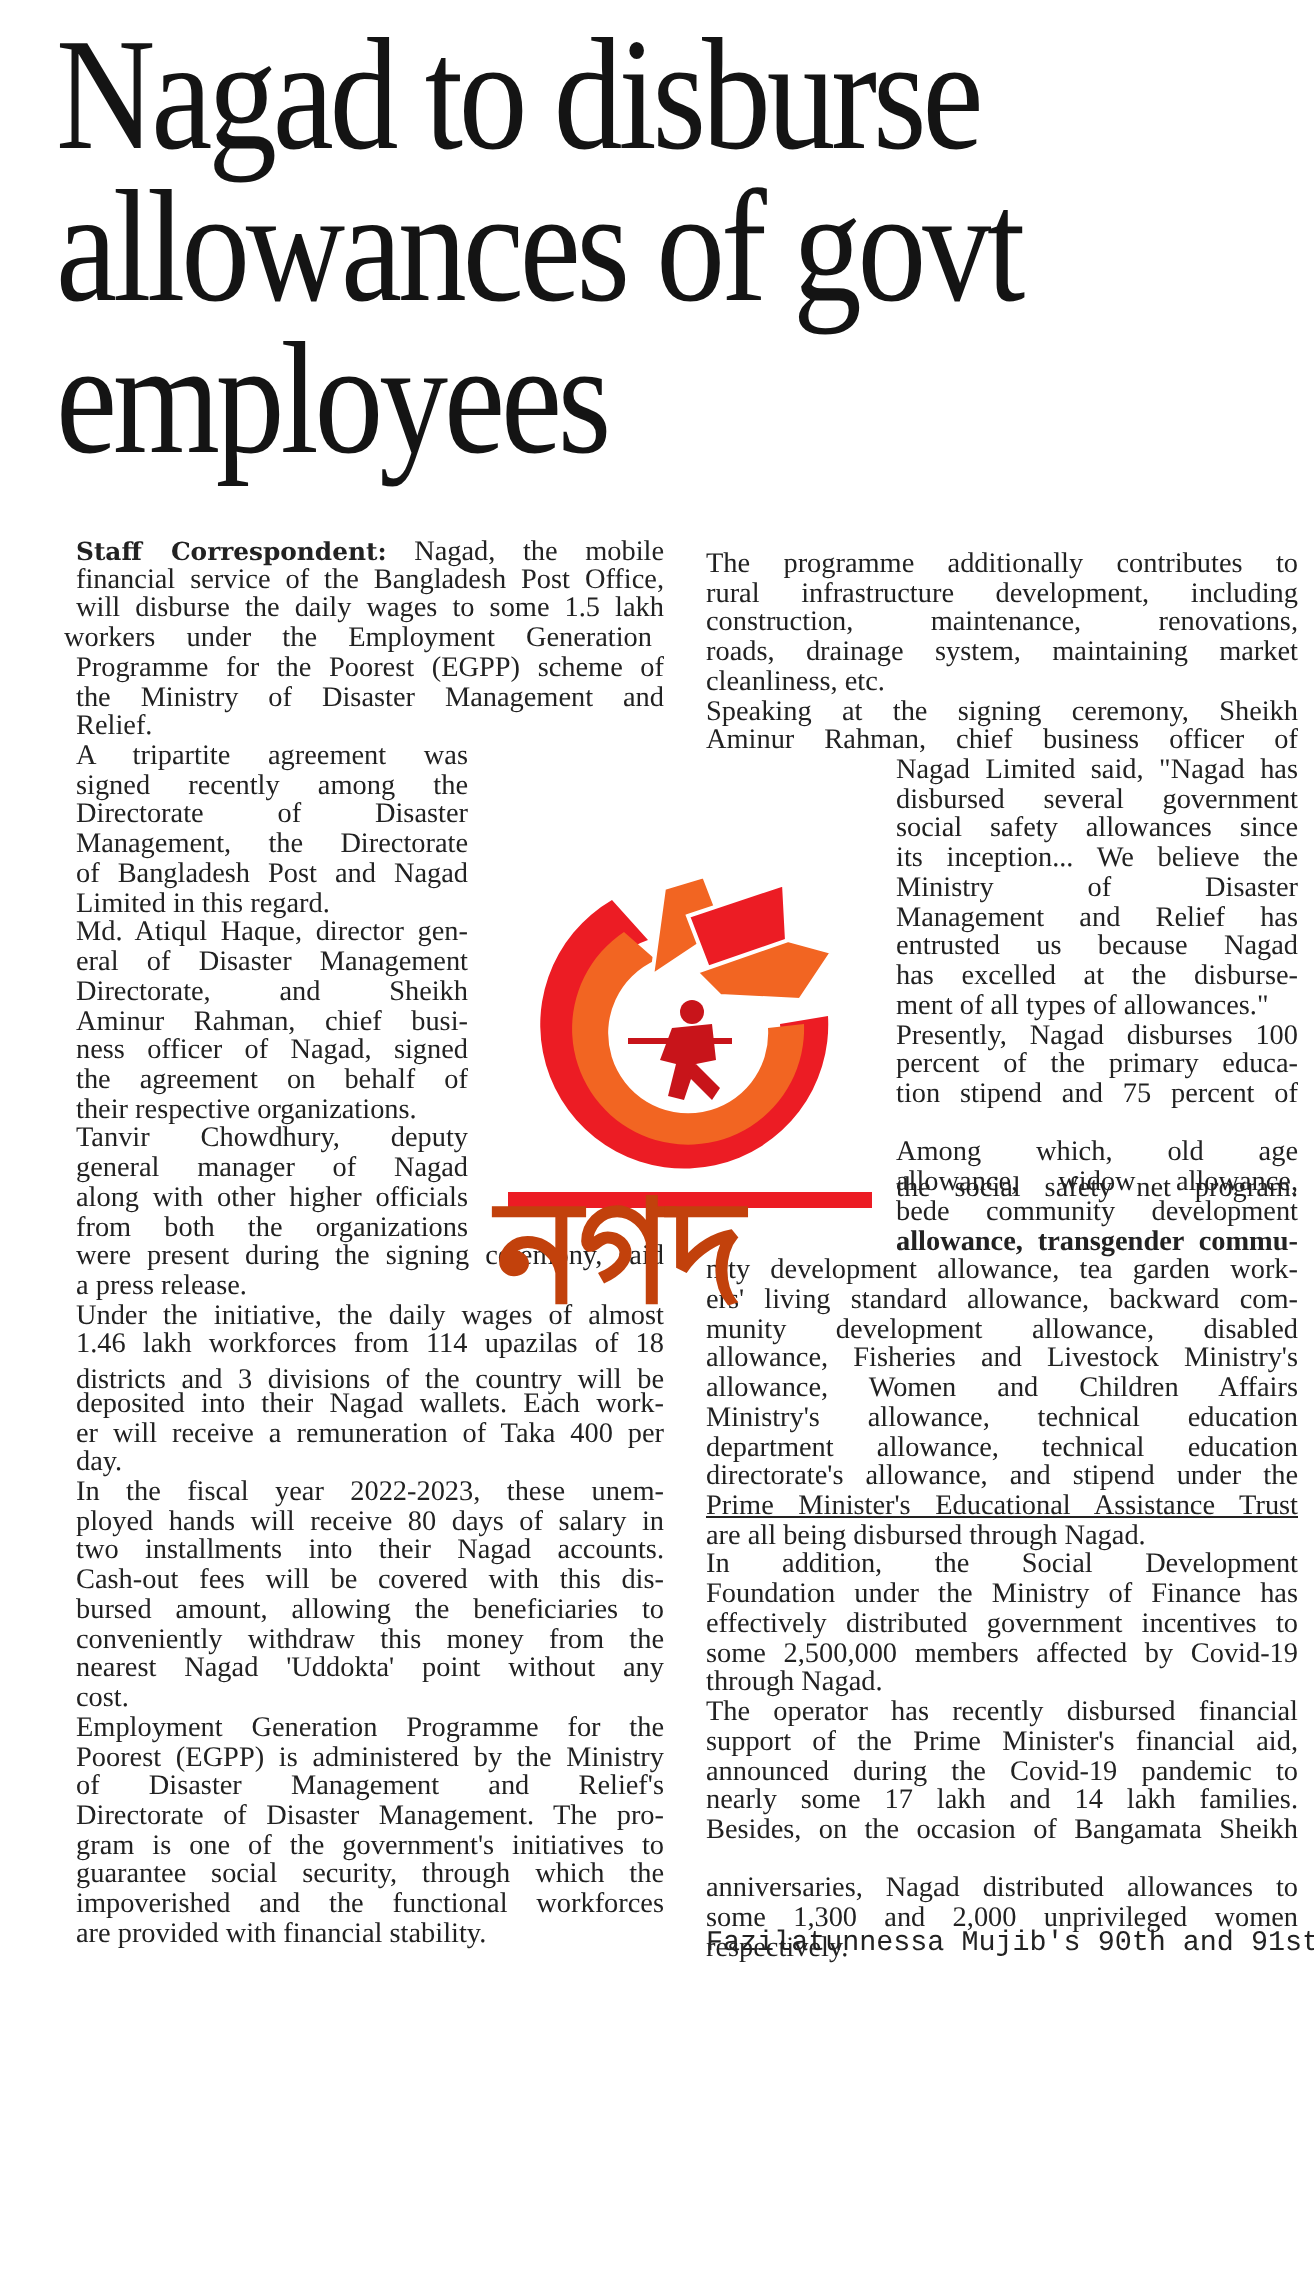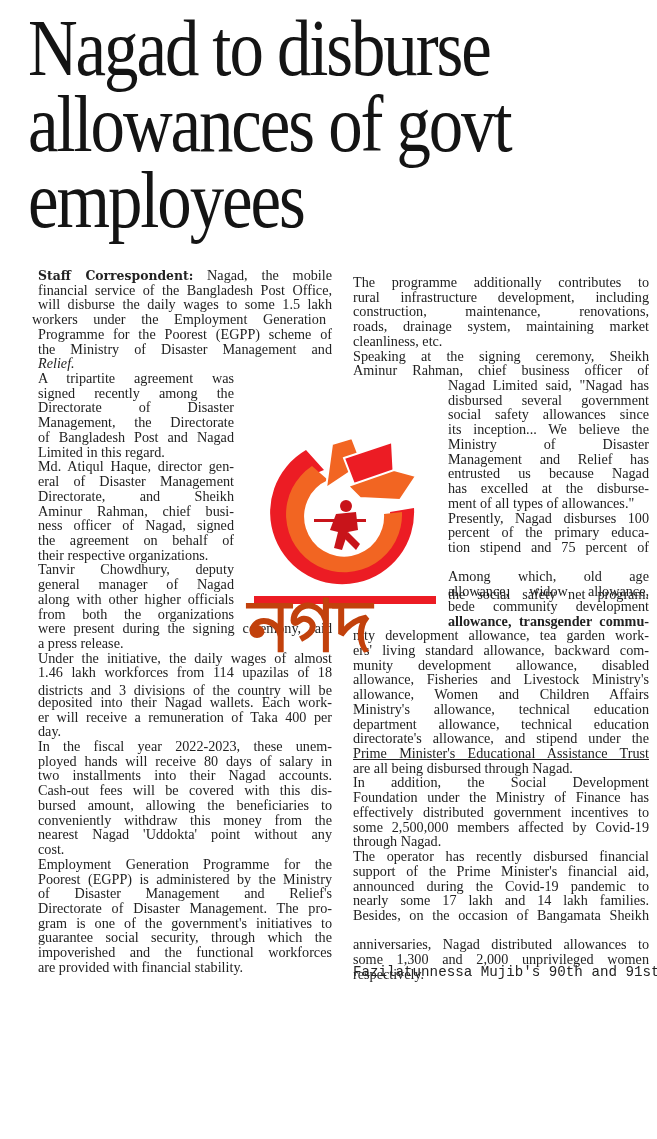--- a/index.html
+++ b/index.html
@@ -24,21 +24,21 @@
   <span class="hl-line">employees</span>
 </h1>
 
 <div class="col" id="left-col">
     <div class="ln" style="left: 38px; top: 268px; width: 294px;"><span class="byline">Staff Correspondent:</span><span> Nagad, the mobile</span></div>
     <div class="ln" style="left: 38px; top: 282.72px; width: 294px;">financial service of the Bangladesh Post Office,</div>
     <div class="ln" style="left: 38px; top: 297.44px; width: 294px;">will disburse the daily wages to some 1.5 lakh</div>
     <div class="ln" style="left: 32px; top: 312.16px; width: 294px;">workers under the Employment Generation</div>
     <div class="ln" style="left: 38px; top: 326.88px; width: 294px;">Programme for the Poorest (EGPP) scheme of</div>
     <div class="ln" style="left: 38px; top: 341.6px; width: 294px;">the Ministry of Disaster Management and</div>
-    <div class="ln last" style="left: 38px; top: 356.32px; width: 294px; font-style: italic;">Relief.</div>
+    <div class="ln last" style="left: 38px; top: 356.32px; width: 294px;">Relief.</div>
     <div class="ln" style="left: 38px; top: 371.04px; width: 196px;">A tripartite agreement was</div>
     <div class="ln" style="left: 38px; top: 385.76px; width: 196px;">signed recently among the</div>
     <div class="ln" style="left: 38px; top: 400.48px; width: 196px;">Directorate of Disaster</div>
     <div class="ln" style="left: 38px; top: 415.2px; width: 196px;">Management, the Directorate</div>
     <div class="ln" style="left: 38px; top: 429.92px; width: 196px;">of Bangladesh Post and Nagad</div>
     <div class="ln last" style="left: 38px; top: 444.64px; width: 196px;">Limited in this regard.</div>
     <div class="ln" style="left: 38px; top: 459.36px; width: 196px;">Md. Atiqul Haque, director gen-</div>
     <div class="ln" style="left: 38px; top: 474.08px; width: 196px;">eral of Disaster Management</div>
     <div class="ln" style="left: 38px; top: 488.8px; width: 196px;">Directorate, and Sheikh</div>
     <div class="ln" style="left: 38px; top: 503.52px; width: 196px;">Aminur Rahman, chief busi-</div>

